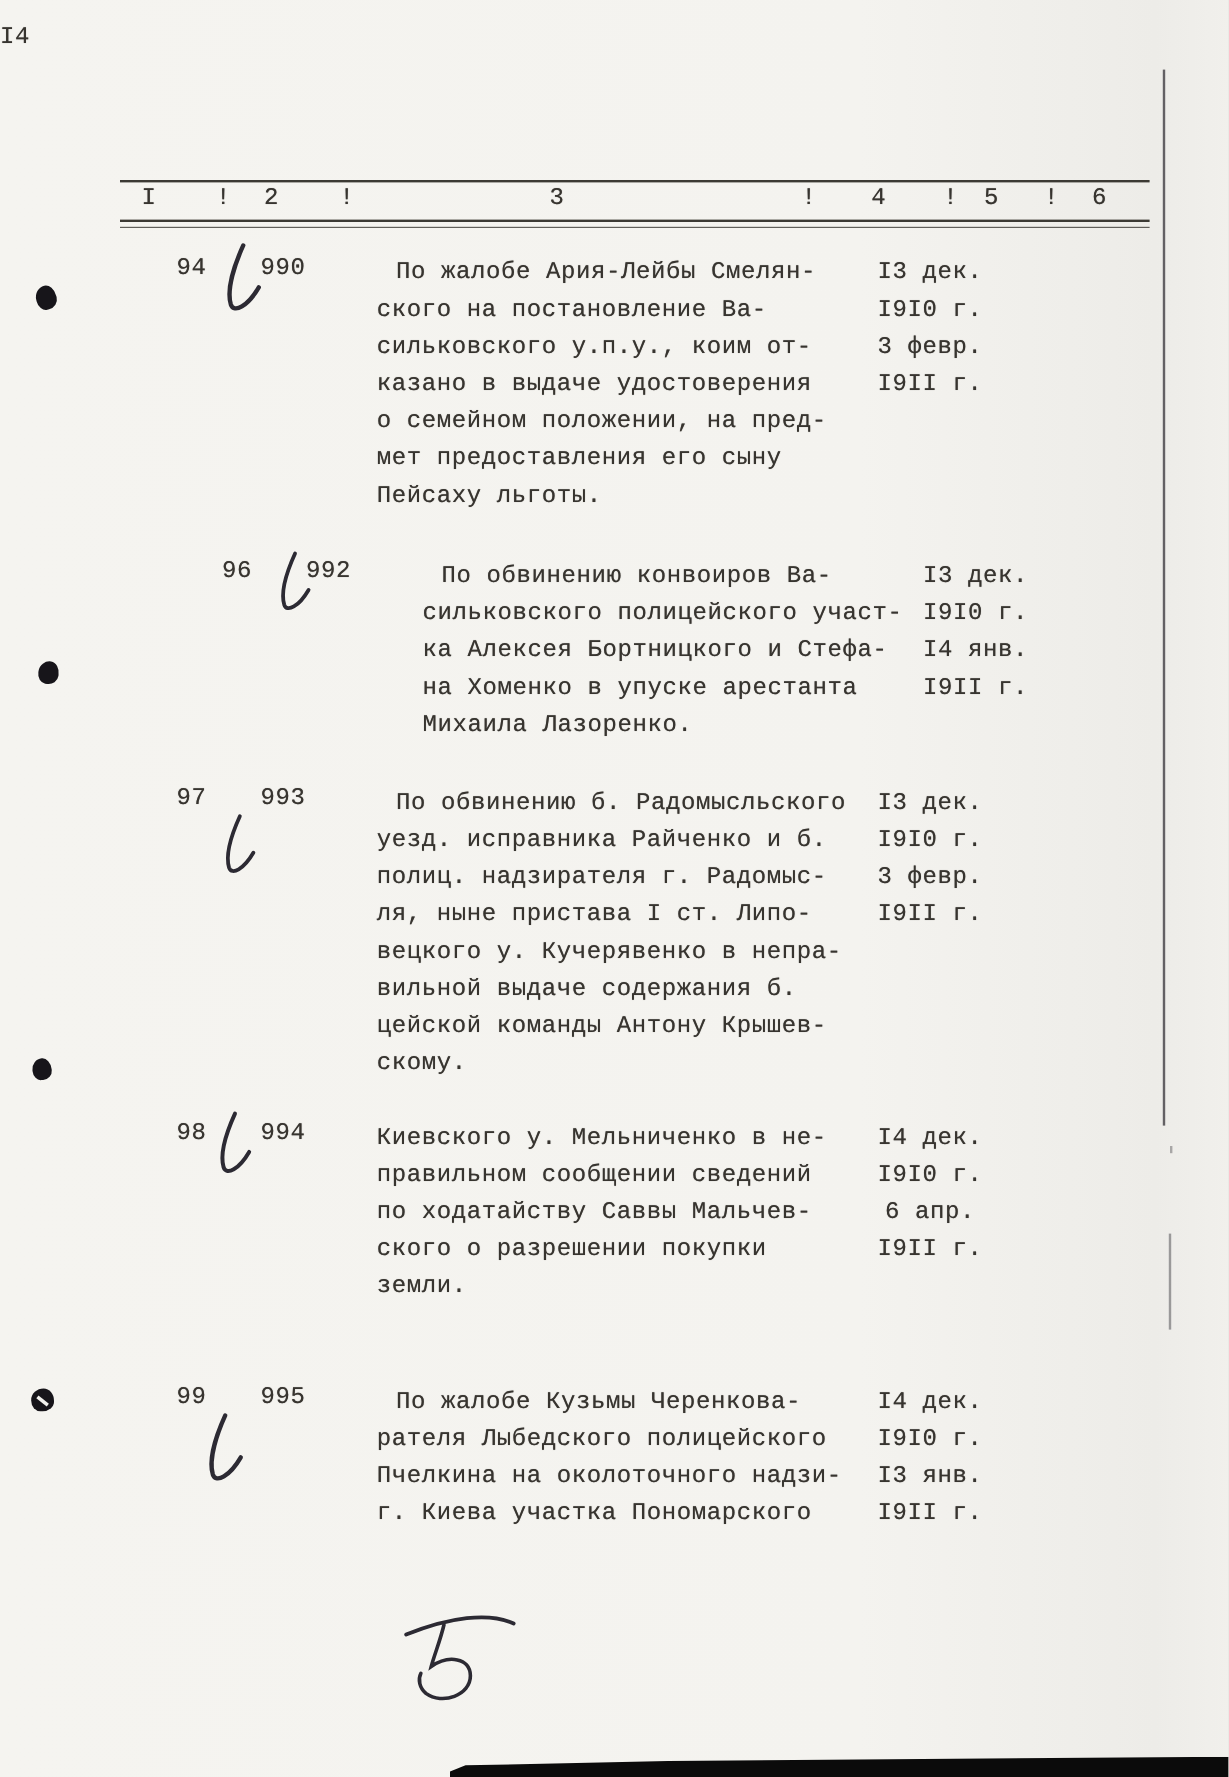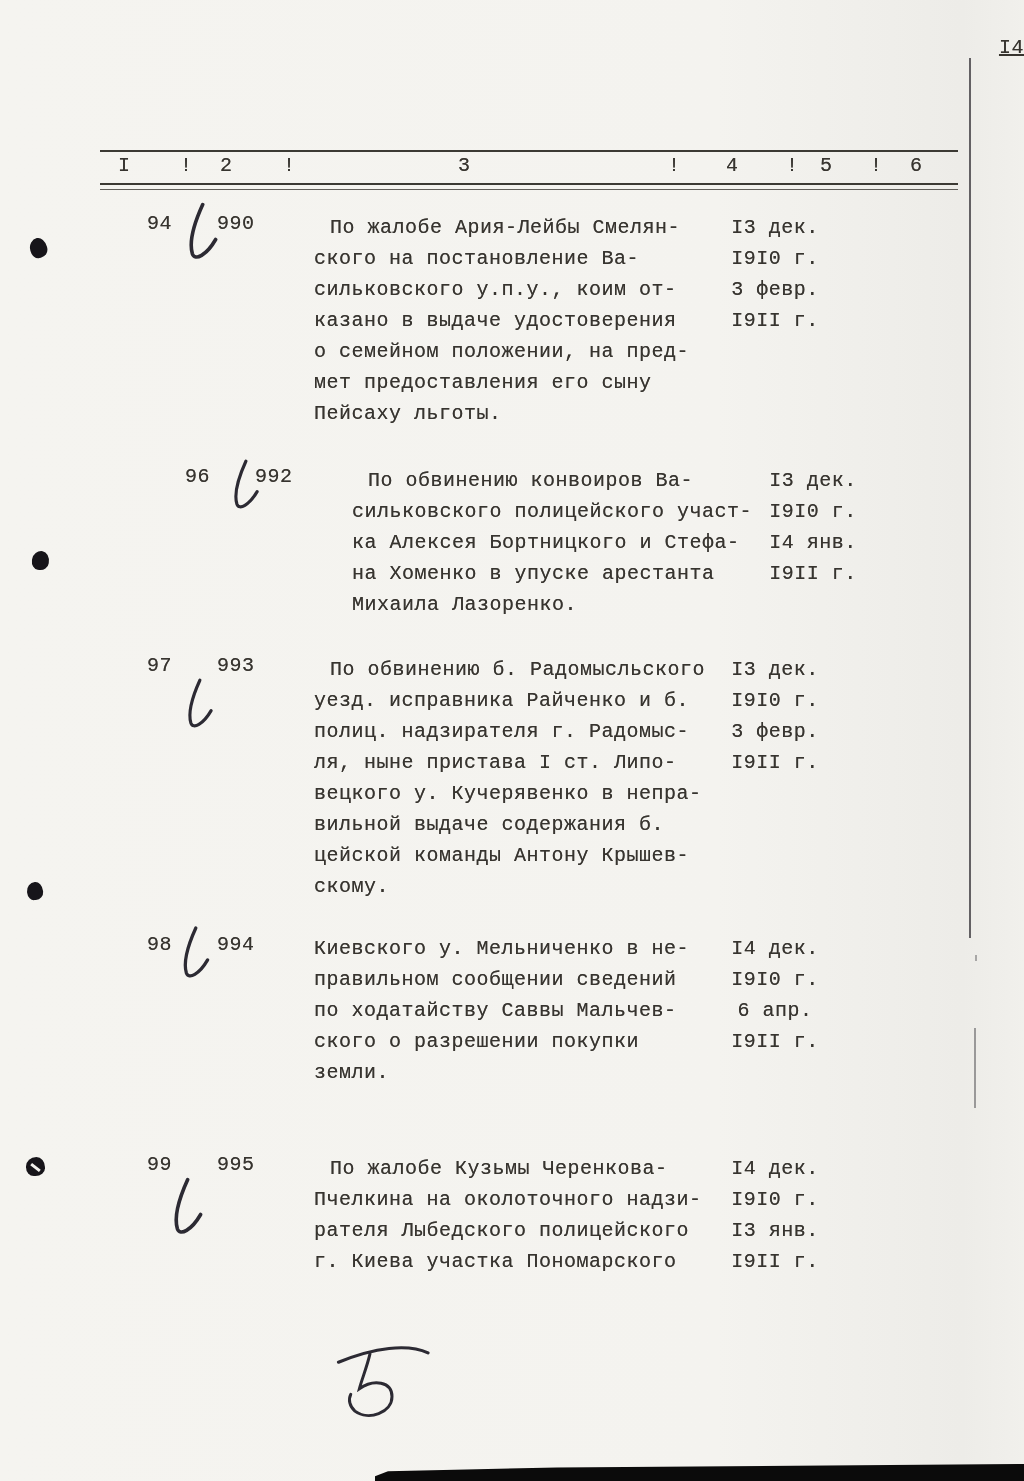--- a/index.html
+++ b/index.html
@@ -11,21 +11,21 @@
     background:linear-gradient(90deg,#f5f4f0 0%,#f4f3ef 70%,#edecE8 94%,#f1f0ec 100%);
     font-family:"Liberation Mono","DejaVu Sans Mono",monospace;
     color:#37342f;
   }
   .txt{
     font-size:20px;
     letter-spacing:.5px;
     white-space:pre;
     text-shadow:0 0 .6px rgba(45,42,38,.65);
   }
-  .page-number{position:absolute;top:36px;left:0;width:100%;text-align:right;text-decoration:underline;}
+  .page-number{position:absolute;top:20px;left:0;width:100%;text-align:left;}
   .rule{position:absolute;left:100px;width:858px;background:#3c3a34;}
   .rule-top{top:150px;height:2px;}
   .rule-bottom{top:183px;height:2px;}
   .rule-bottom2{top:189px;height:1px;opacity:.8;}
   .header-row{position:absolute;top:152px;left:0;width:100%;height:31px;}
   .hcell{position:absolute;top:0;line-height:28px;}
   .entries{position:absolute;top:212px;left:0;width:100%;padding-left:29px;}
   .entry{position:relative;width:100%;}
   .col{position:absolute;top:0;}
   .num{left:118px;}
@@ -152,22 +152,22 @@
         </div>
         <svg viewBox="0 0 34 48" class="check" style="left: 148px; top: -6px; transform: scale(1.05);">
           <path d="M16 2 C11 13 5 30 8 40 C10 46 19 41 26 29" fill="none" stroke="#2c2a33" stroke-width="2.8" stroke-linecap="round"></path>
         </svg>
       </div>
       <div class="entry" style="height: 124px; margin-bottom: 0px;">
         <div class="col txt num">99</div>
         <div class="col txt case">995</div>
         <div class="col desc">
           <div class="txt line first">По жалобе Кузьмы Черенкова-</div>
+          <div class="txt line">рателя Лыбедского полицейского</div>
           <div class="txt line">Пчелкина на околоточного надзи-</div>
-          <div class="txt line">рателя Лыбедского полицейского</div>
           <div class="txt line">г. Киева участка Пономарского</div>
         </div>
         <div class="col dates">
           <div class="txt line">I4 дек.</div>
           <div class="txt line">I9I0 г.</div>
           <div class="txt line">I3 янв.</div>
           <div class="txt line">I9II г.</div>
         </div>
         <svg viewBox="0 0 34 48" class="check" style="left: 140px; top: 28px; transform: scale(1.15);">
           <path d="M16 2 C11 13 5 30 8 40 C10 46 19 41 26 29" fill="none" stroke="#2c2a33" stroke-width="2.8" stroke-linecap="round"></path>

